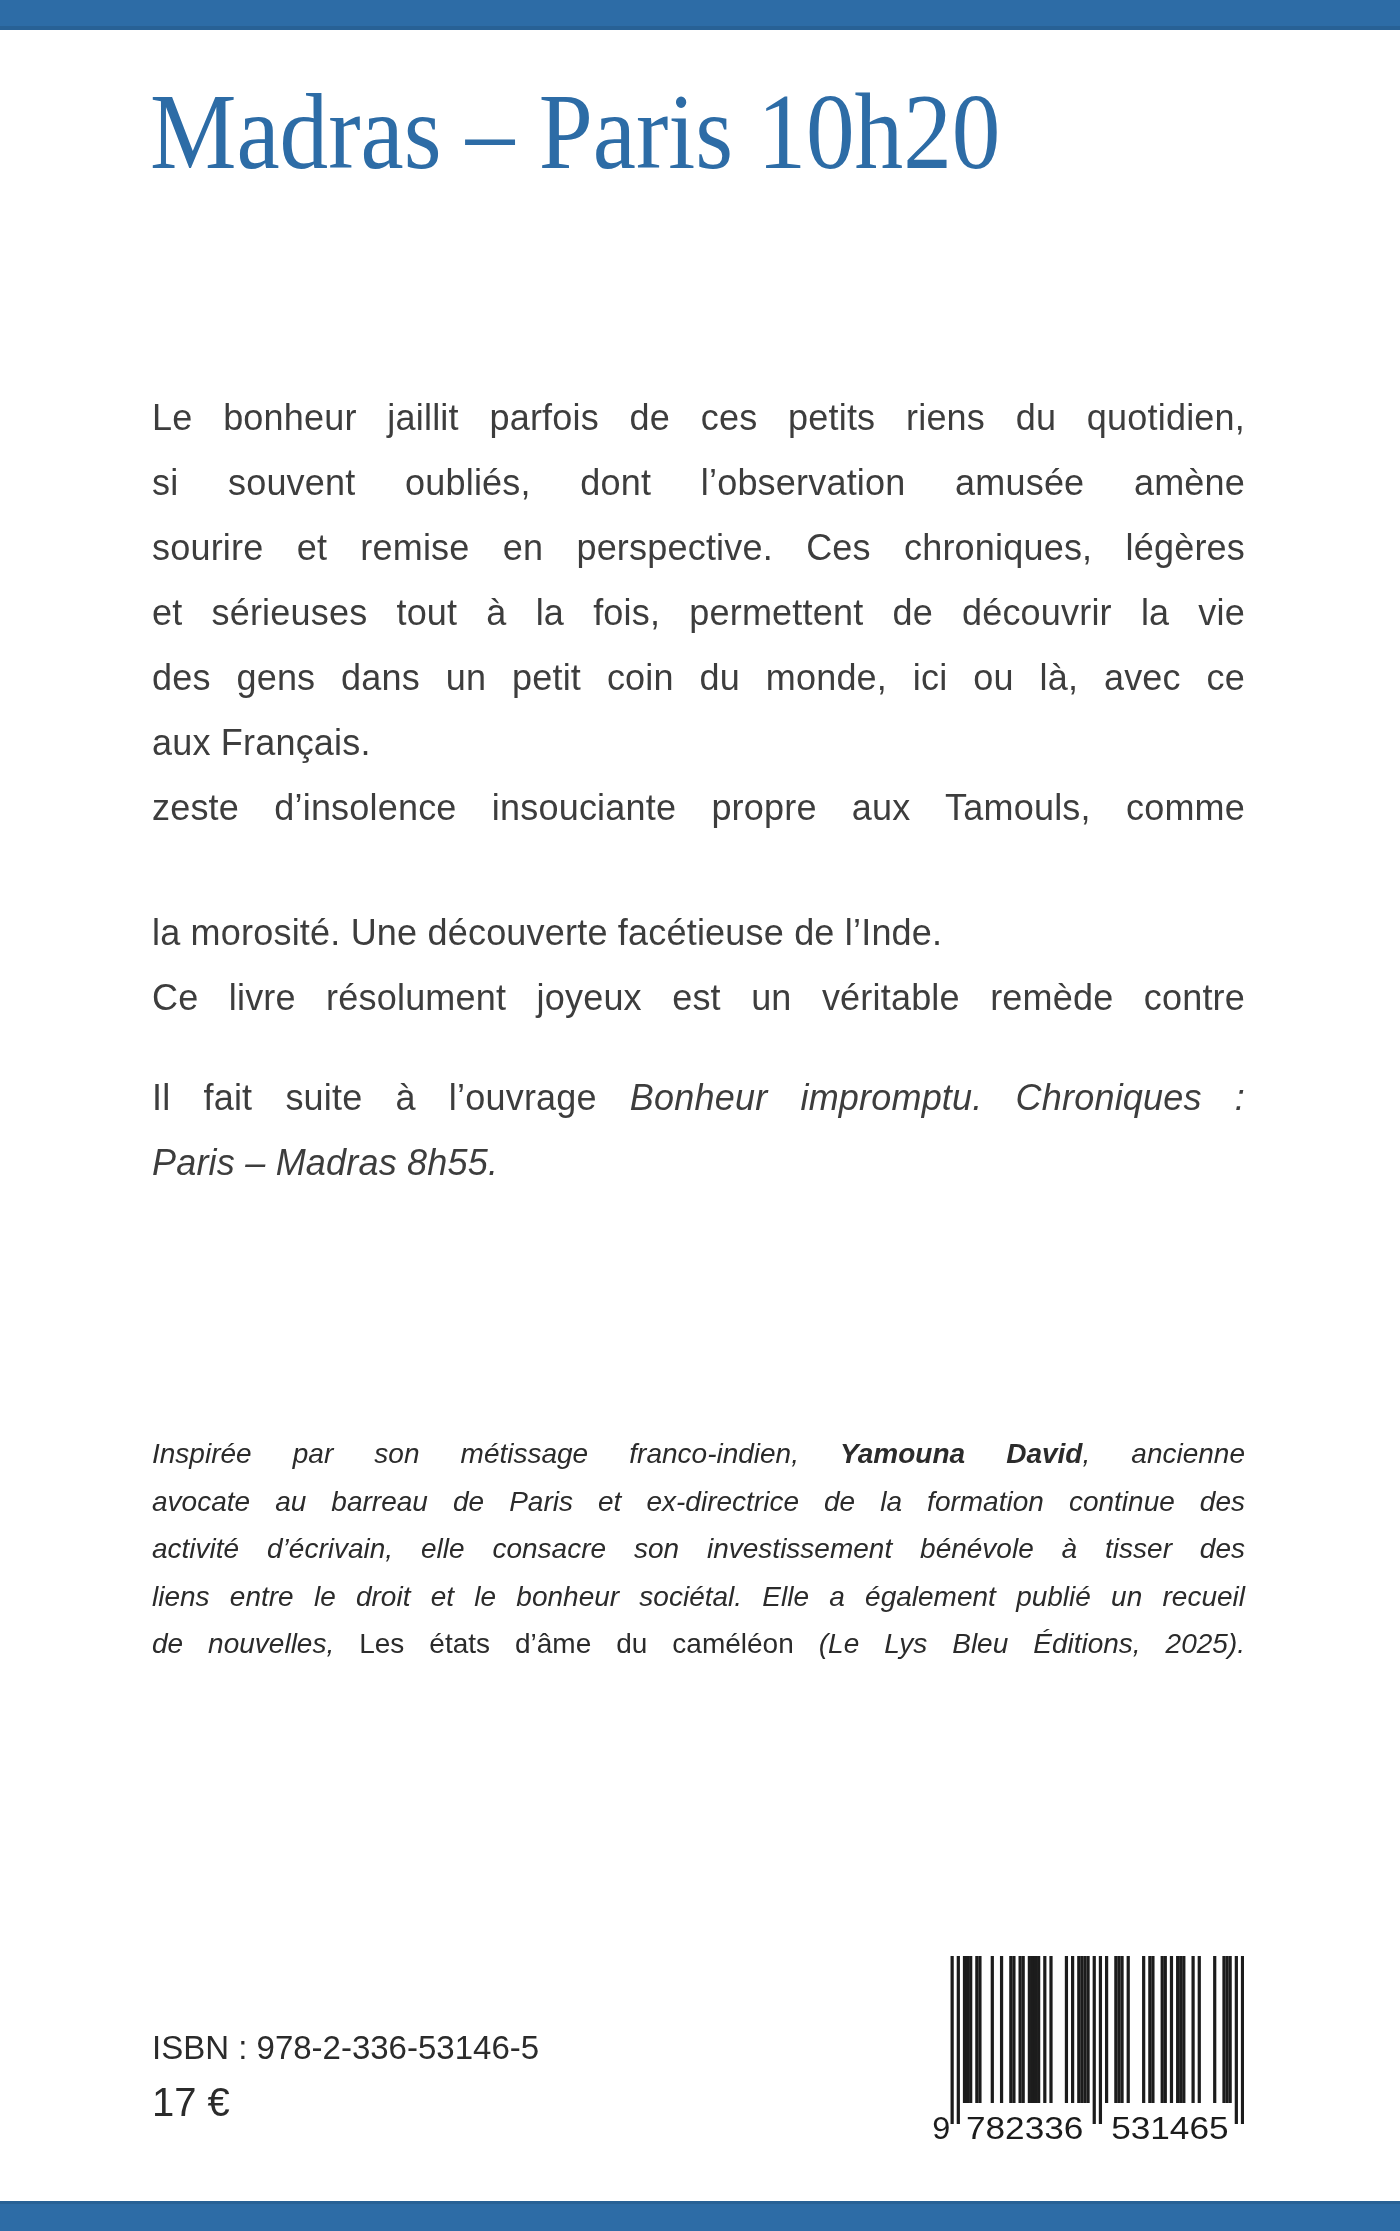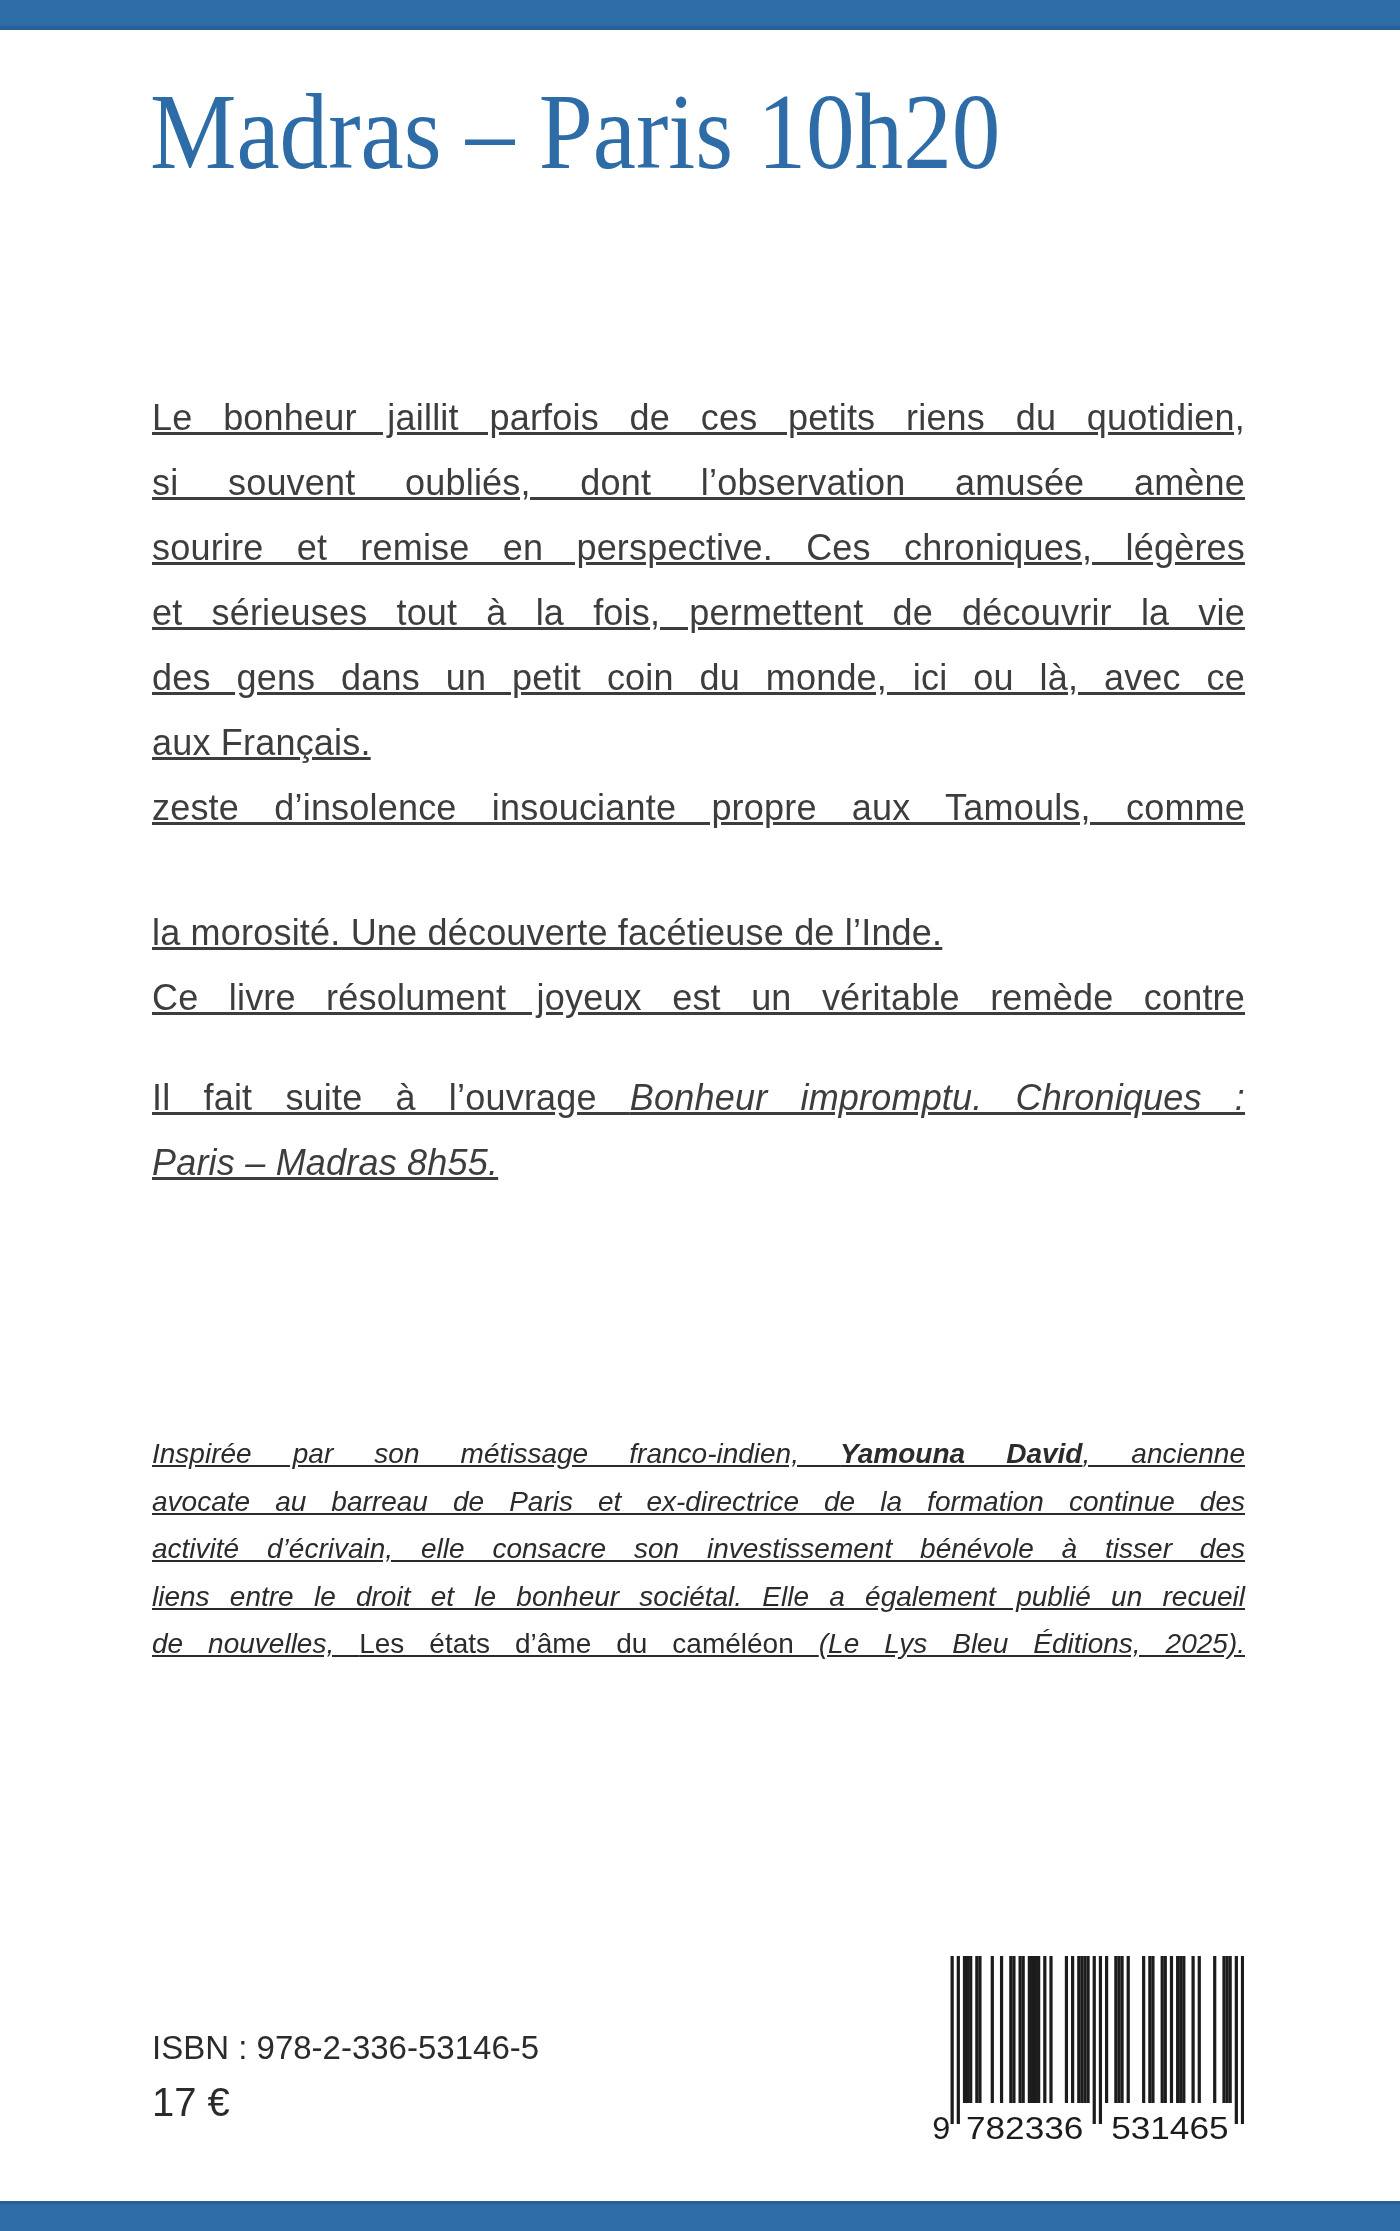--- a/index.html
+++ b/index.html
@@ -24,25 +24,25 @@
     color:var(--accent,#2d6ca6);
     white-space:nowrap;
     transform:scaleX(0.9);transform-origin:left top;
   }
   .textblock{
     position:absolute;left:152px;width:1093px;
     color:var(--body-text,#3d3d3d);
   }
   .pline{white-space:nowrap;overflow:visible;}
   .pline.just{text-align:justify;text-align-last:justify;}
-  .p-body{font-size:36px;line-height:65px;font-weight:300;letter-spacing:0.2px;text-decoration:underline;}
+  .p-body{font-size:36px;line-height:65px;font-weight:300;letter-spacing:0.2px;}
   .p1{top:385px;}
   .p2{top:900px;}
   .p3{top:1065px;}
-  .p-bio{top:1430px;font-size:28px;line-height:47.5px;color:#2b2b2b;text-decoration:underline;}
+  .p-bio{top:1430px;font-size:28px;line-height:47.5px;color:#2b2b2b;}
   .p-credit{top:1885px;font-size:30px;line-height:42px;color:#2b2b2b;}
   .isbn{
     position:absolute;left:152px;top:2028px;
     font-size:33px;line-height:1.2;color:#2b2b2b;white-space:nowrap;
   }
   .price{
     position:absolute;left:152px;top:2078px;
     font-size:40px;line-height:1.2;color:#2b2b2b;white-space:nowrap;
   }
   .it{font-style:italic;}

